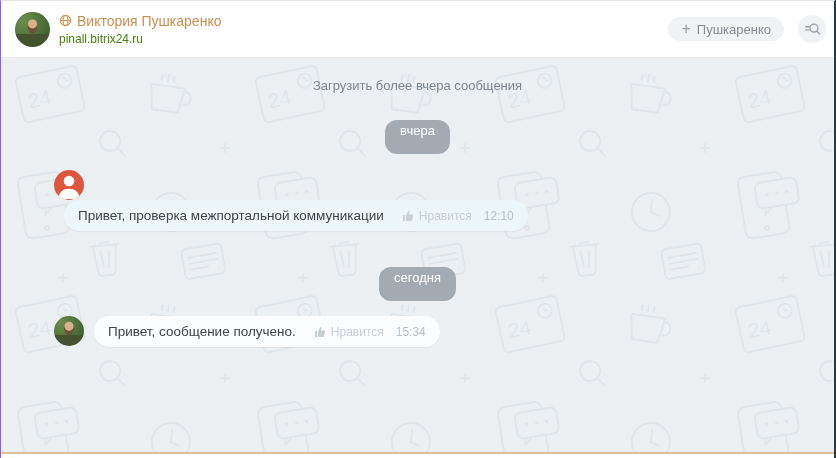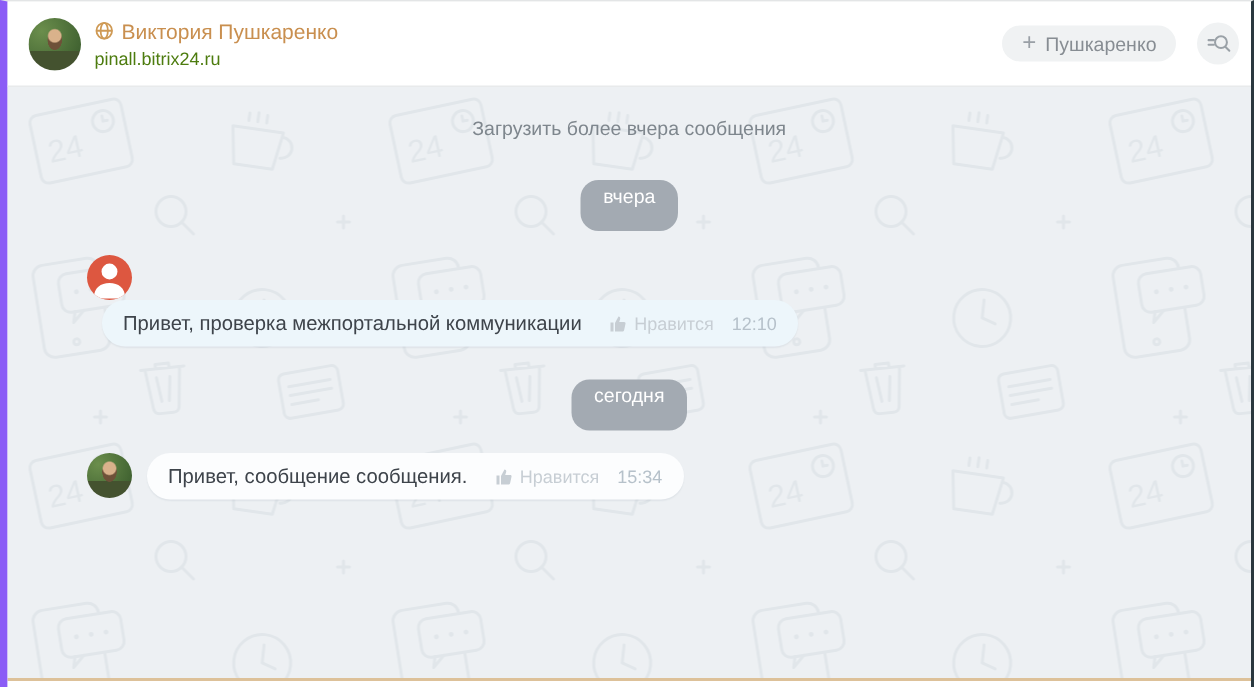--- a/index.html
+++ b/index.html
@@ -1,19 +1,19 @@
 <!DOCTYPE html>
 <html><head>
 <meta charset="utf-8">
 <style>
   html,body{margin:0;padding:0;background:#f4f4f4;}
   *{box-sizing:border-box;}
   .window{
     position:relative;width:836px;height:458px;background:#fff;overflow:hidden;
-    border-left:5px solid #8b5cf6;border-top:1px solid #e3e5e6;border-right:2px solid #2a383f;
+    border-left:1px solid #8b5cf6;border-top:1px solid #e3e5e6;border-right:2px solid #2a383f;
     font-family:"Liberation Sans",sans-serif;
   }
   
   .chat-header{height:57px;background:#fff;border-bottom:1px solid #e8eaeb;display:flex;align-items:center;padding-left:14px;}
   .avatar{border-radius:50%;flex:none;}
   .photo{
     background:
       radial-gradient(circle at 50% 34%, #d9b28b 0 4px, rgba(217,178,139,0) 5px),
       radial-gradient(ellipse 8px 11px at 50% 42%, #6e5138 0 58%, rgba(110,81,56,0) 62%),
       linear-gradient(rgba(0,0,0,0) 62%, #44522f 62%),
@@ -31,21 +31,21 @@
   .search-btn{width:28px;height:28px;border-radius:50%;border:none;background:#f0f2f3;
     display:flex;align-items:center;justify-content:center;cursor:pointer;padding:0;}
   
   .chat{position:relative;height:394px;background:#edf0f3;overflow:hidden;}
   .doodle-bg{position:absolute;left:0;top:0;width:100%;height:100%;}
   .chat-content{position:relative;z-index:1;display:flex;flex-direction:column;align-items:flex-start;}
   .load-more{align-self:center;margin-top:20px;font-size:13px;color:#7e868d;cursor:pointer;}
   .date-badge{align-self:center;height:34px;line-height:22px;padding:0 15px;border-radius:12px;
     background:#a3aab2;color:#fff;font-size:13px;}
   .badge-1{margin-top:27px;}
-  .badge-2{margin-top:22px;}
+  .badge-2{margin-top:36px;}
   .msg-row{display:flex;align-items:flex-start;margin-left:53px;}
   .row-1{margin-top:16px;flex-direction:column;}
   .row-2{margin-top:15px;}
   .msg-avatar{width:30px;height:30px;cursor:pointer;}
   .orange-avatar{background:#dd5740;display:flex;align-items:flex-end;justify-content:center;overflow:hidden;}
   .bubble{display:inline-flex;align-items:center;height:31px;border-radius:16px;padding:0 14px;margin-left:10px;
     box-shadow:0 1px 1px rgba(120,140,155,.12);}
   .bubble-blue{background:#edf6fb;}
   .bubble-white{background:#fcfdfe;}
   .msg-text{font-size:13.5px;color:#3e444b;white-space:nowrap;}
@@ -172,21 +172,21 @@
           </span>
           <span class="time">12:10</span>
         </div>
       </div>
 
       <div class="date-badge badge-2">сегодня</div>
 
       <div class="msg-row row-2">
         <div class="avatar msg-avatar photo"></div>
         <div class="bubble bubble-white">
-          <span class="msg-text">Привет, сообщение сообщения.</span>
+          <span class="msg-text">Привет, сообщение получено.</span>
           <span class="like">
             <span style="display:inline-flex;">
               <svg width="12" height="12" viewBox="0 0 12 12" fill="#c7ced4">
                 <path d="M1 5h2v6H1zM4 11V5.4L6.3 1c1 .1 1.4.8 1.1 1.8L6.8 4.6h3.2c.8 0 1.2.5 1 1.2l-.9 4.2c-.2.7-.6 1-1.3 1z"></path>
               </svg>
             </span>
             <span>Нравится</span>
           </span>
           <span class="time">15:34</span>
         </div>

